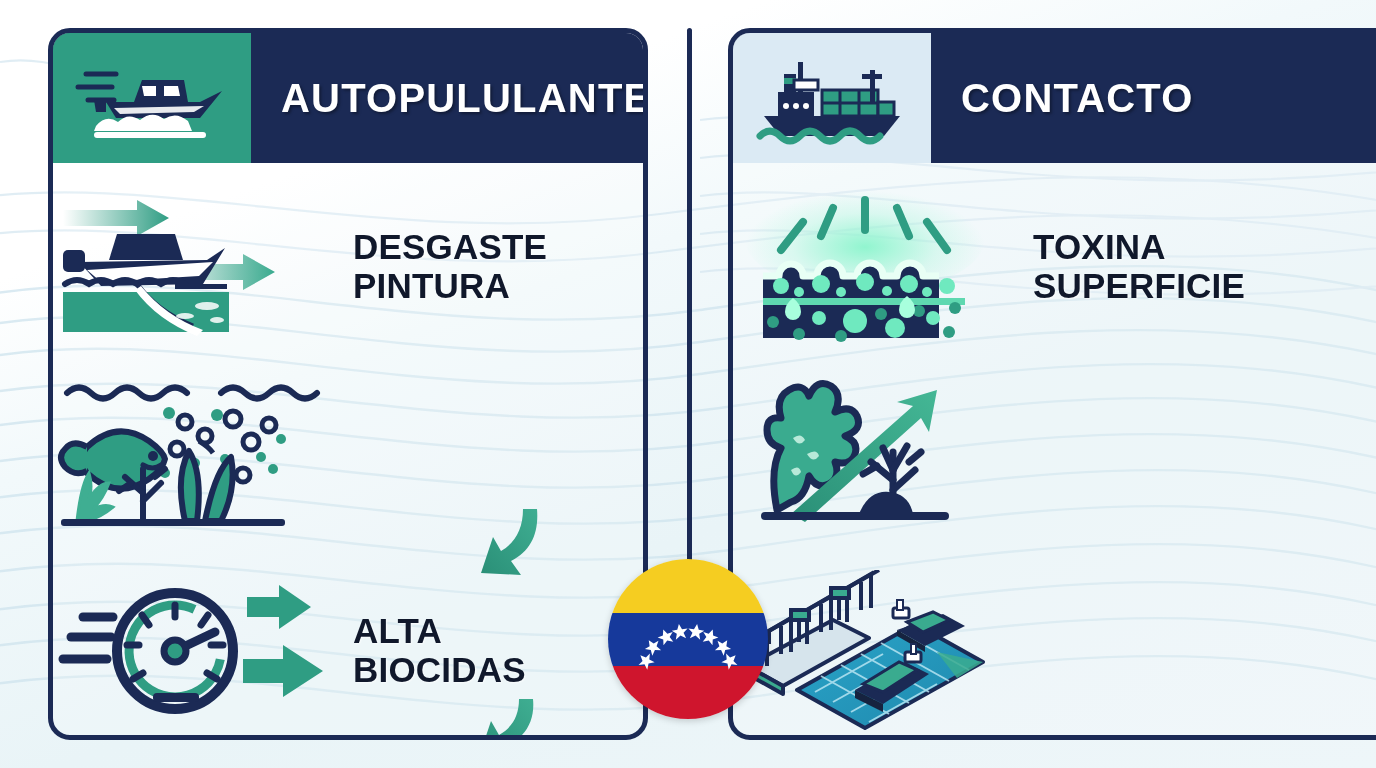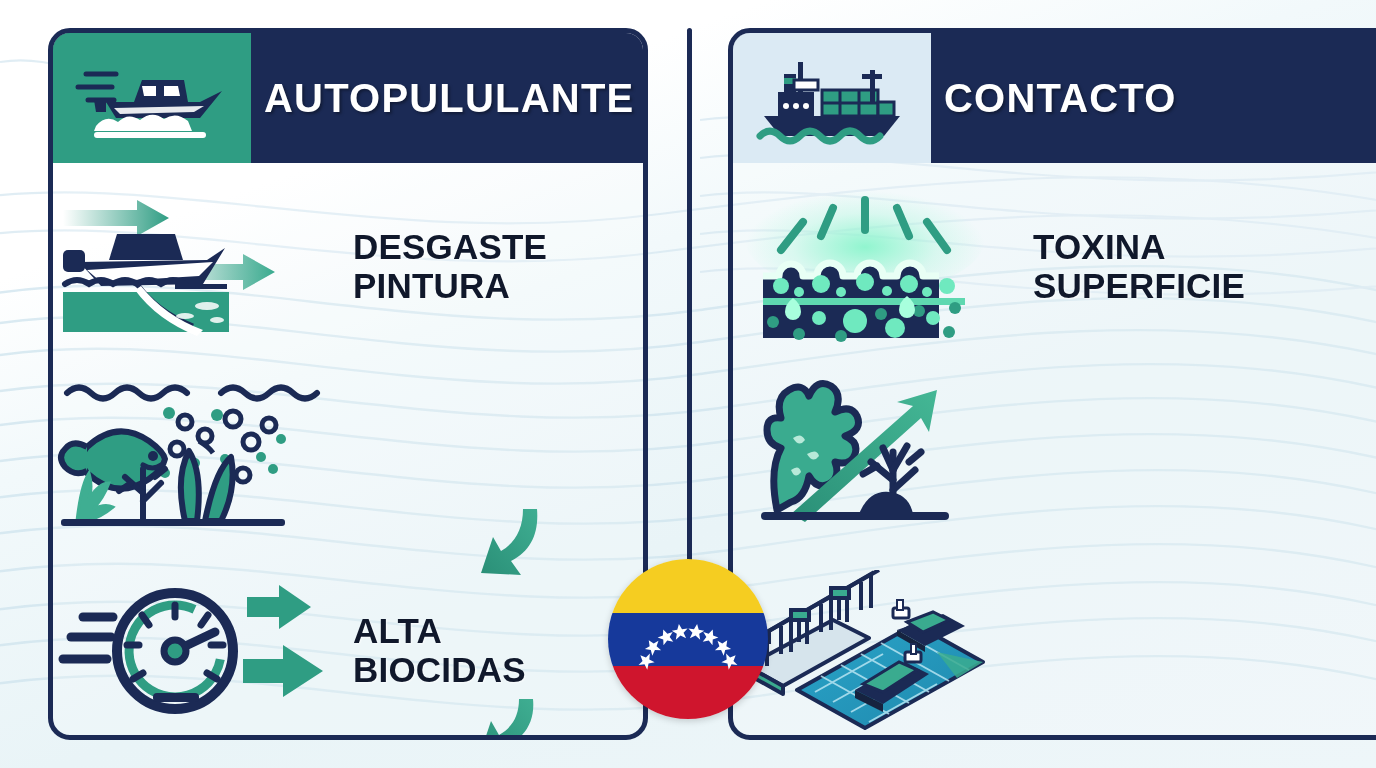--- a/index.html
+++ b/index.html
@@ -35,21 +35,21 @@
   }
   .head-icon{
     width:198px; height:130px;
     display:flex; align-items:center; justify-content:center;
     flex:0 0 auto;
   }
   .head-icon.green{ background:#2f9d83; }
   .head-icon.pale{ background:#dbeaf4; }
   .head-title{
     color:#ffffff; font-size:40px; font-weight:bold;
-    letter-spacing:1.2px; padding-left:13px;
+    letter-spacing:1.2px; padding-left:30px;
     text-shadow:2px 2px 3px rgba(0,0,0,.35);
     white-space:nowrap;
   }
   .panel-body{ position:relative; height:577px; }
 
   
   .row{
     position:absolute; left:0; width:100%;
     display:flex; align-items:center;
   }

